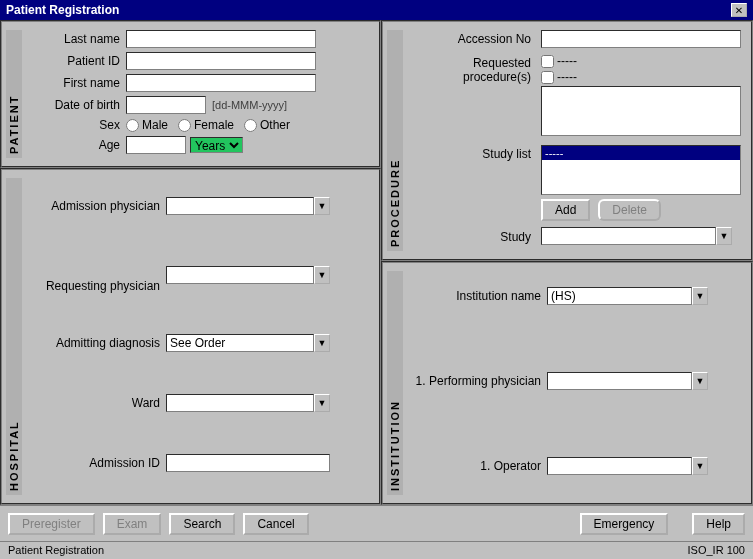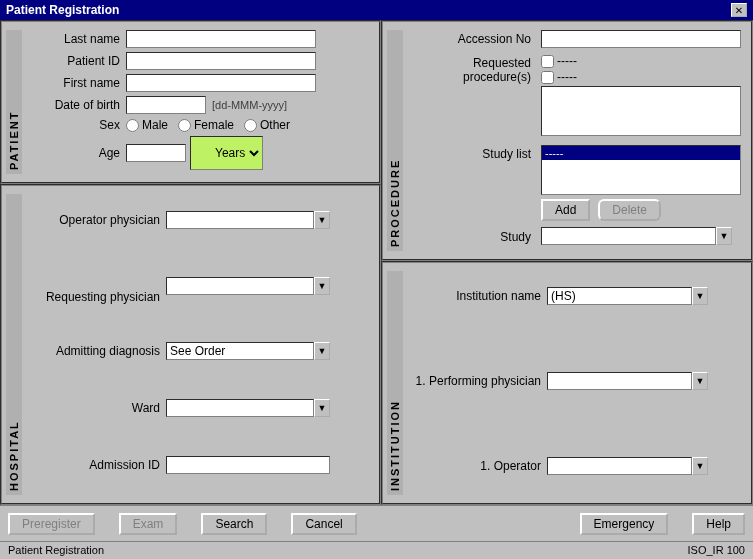--- a/index.html
+++ b/index.html
@@ -91,26 +91,25 @@
       display: flex;
       align-items: center;
       gap: 10px;
     }
     .radio-item {
       display: flex;
       align-items: center;
       gap: 3px;
     }
     .age-select {
-      height: 34px;
+      height: 16px;
       border: 1px inset #808080;
-      background: #bef264;
+      background: #22c55e;
       font-size: 12px;
       margin-left: 4px;
-      padding-left: 20px;
     }
     .hosp-vert {
       writing-mode: vertical-rl;
       transform: rotate(180deg);
       font-size: 11px;
       font-weight: bold;
       letter-spacing: 2px;
       color: #000;
       background: #b0b0b0;
       padding: 4px 2px;
@@ -259,21 +258,21 @@
       display: flex;
       align-items: center;
       justify-content: space-between;
       padding: 4px 8px;
       background: #c0c0c0;
       border-top: 1px solid #808080;
       height: 36px;
     }
     .bottom-left {
       display: flex;
-      gap: 24px;
+      gap: 8px;
     }
     .bottom-right {
       display: flex;
       gap: 24px;
     }
     
     .status-bar {
       display: flex;
       justify-content: space-between;
       background: #c0c0c0;
@@ -366,21 +365,21 @@
               <option>Years</option>
             </select>
           </div>
         </div>
       </div>
 
       <div class="section-box" style="padding: 8px 10px 8px 4px; display:flex; flex:1;">
         <div class="hosp-vert">HOSPITAL</div>
         <div class="hosp-fields">
           <div class="field-row">
-            <span class="field-label" style="width:130px;">Operator physician</span>
+            <span class="field-label" style="width:130px;">Admission physician</span>
             <div class="dropdown-wrapper">
               <input class="dropdown-input" type="text" style="">
               <button class="dropdown-btn">▼</button>
             </div>
           </div>
           <div class="field-row">
             <span class="field-label" style="width:130px;margin-top:22px;">Requesting physician</span>
             <div class="dropdown-wrapper">
               <input class="dropdown-input" type="text" style="">
               <button class="dropdown-btn">▼</button>

